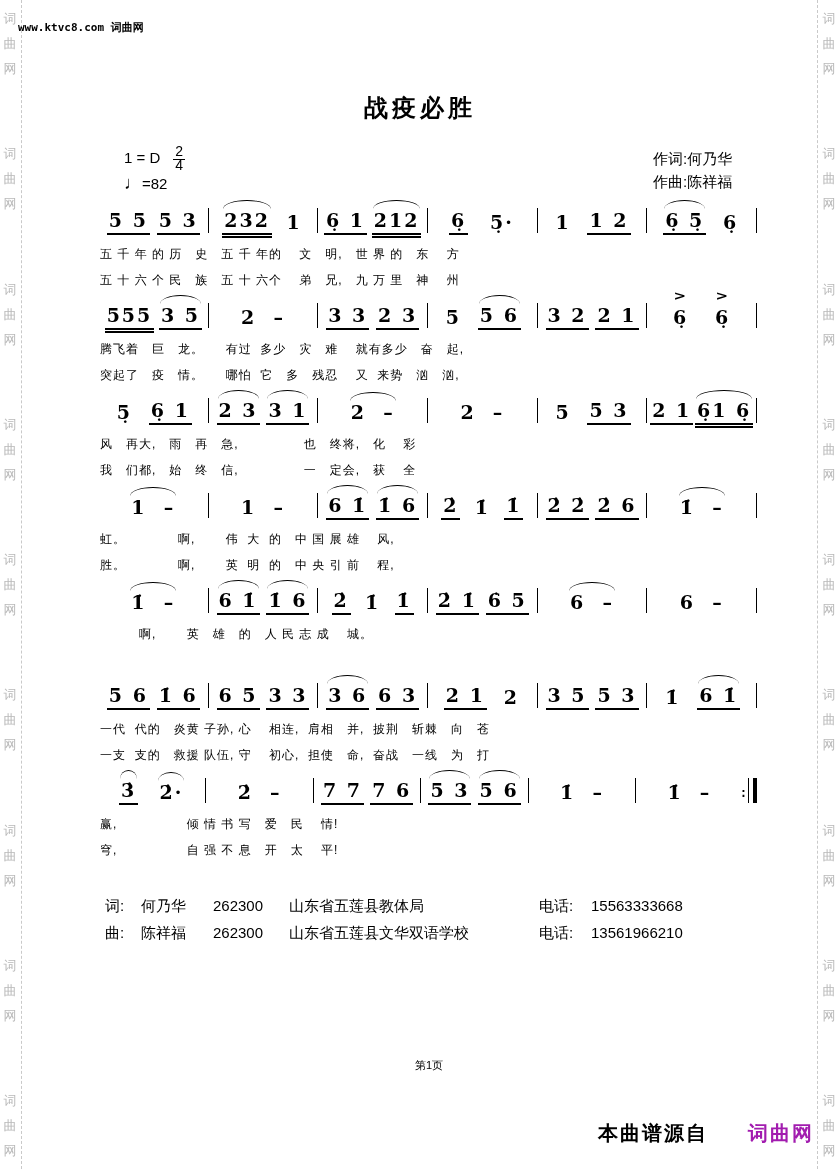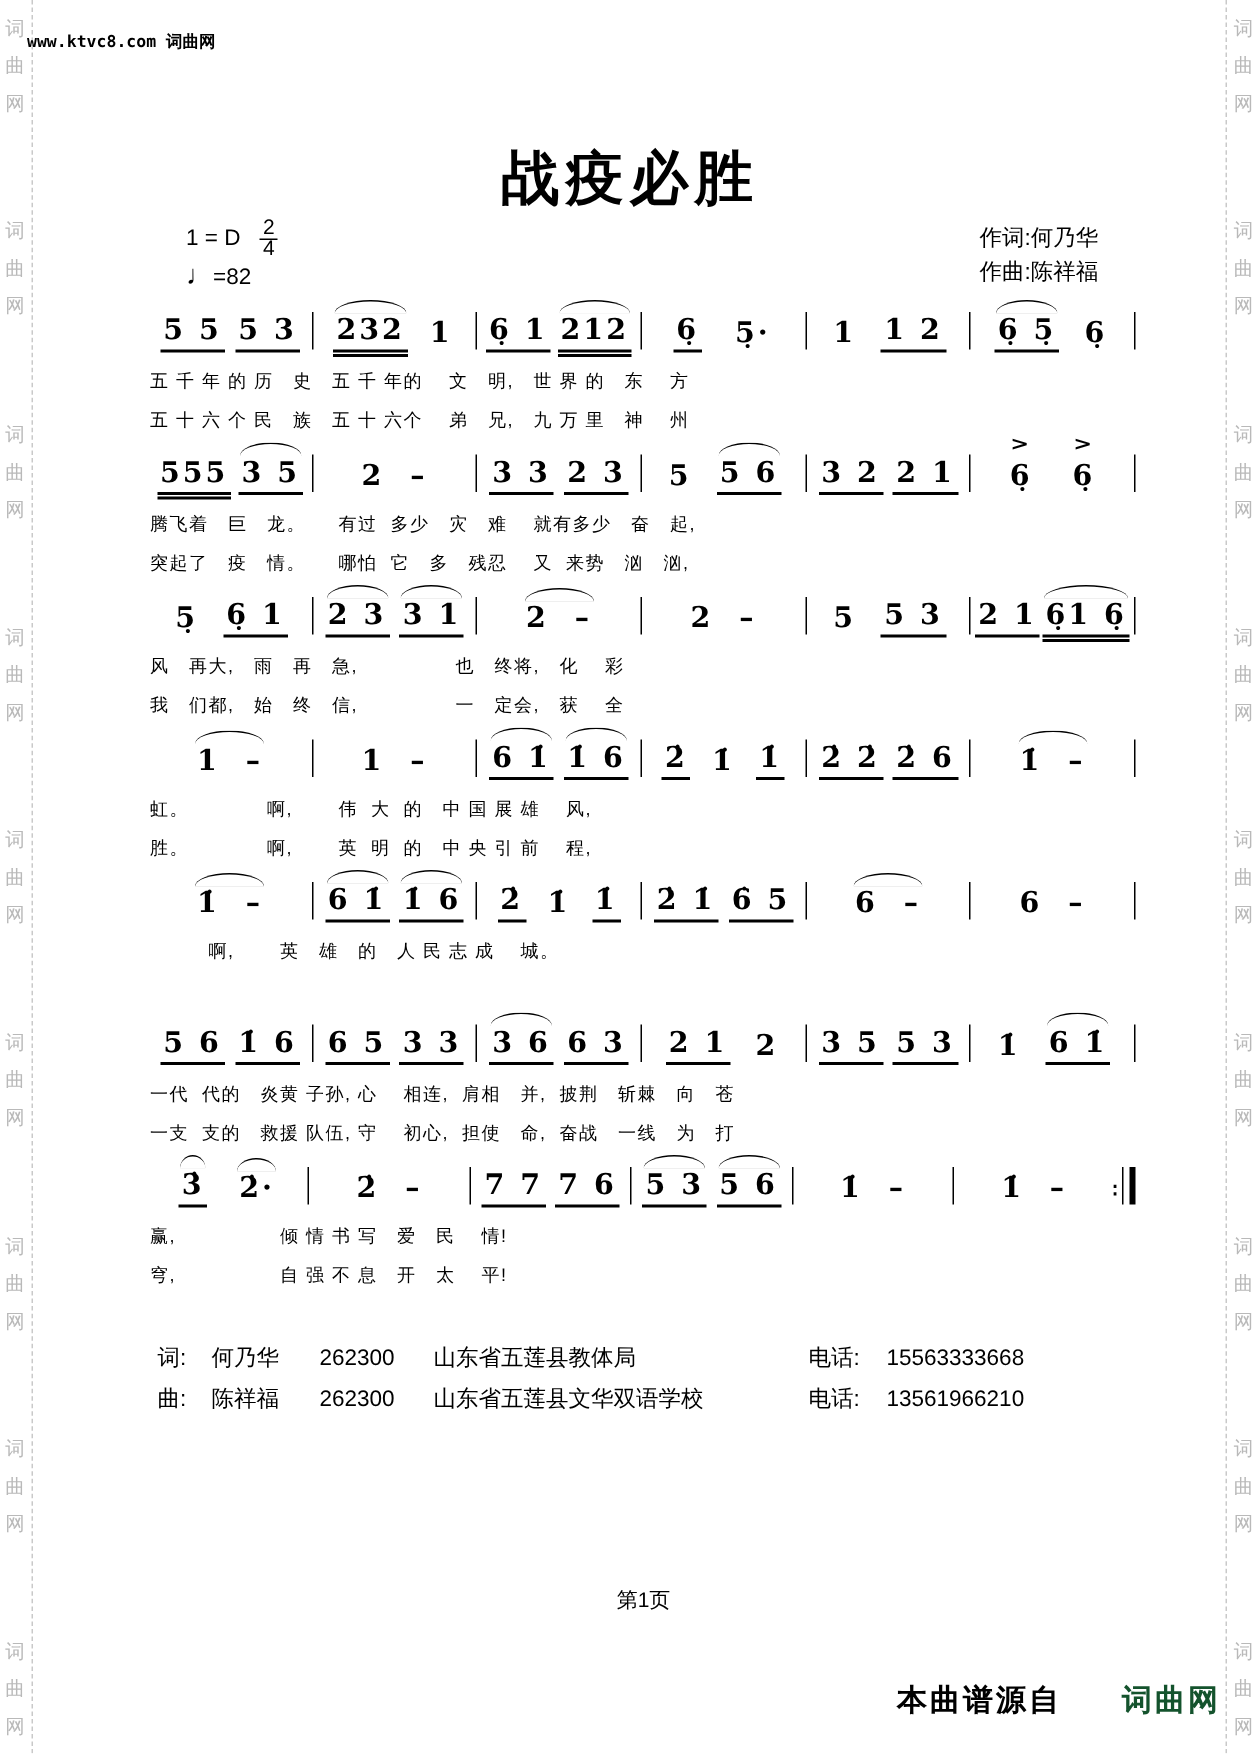--- a/index.html
+++ b/index.html
@@ -11,21 +11,21 @@
   .wm-col.left{left:2px;}
   .wm-col.right{left:821px;}
   .wm-group div{line-height:25px;}
   .edge{position:absolute;top:0;bottom:0;border-left:1px dashed #c9c9c9;}
   .edge.left{left:21px;}
   .edge.right{left:817px;}
   
   .site-header{position:absolute;left:18px;top:20px;font-family:"DejaVu Sans Mono",monospace;
                font-size:11px;font-weight:bold;}
   .title{position:absolute;left:0;right:0;top:92px;text-align:center;
-         font-family:"Liberation Serif",serif;font-size:39px;font-weight:bold;letter-spacing:4px;}
+         font-family:"Liberation Serif",serif;font-size:24px;font-weight:bold;letter-spacing:4px;}
   .keyblock{position:absolute;left:124px;top:144px;font-size:15px;line-height:19px;}
   .frac{display:inline-block;vertical-align:-7px;margin-left:13px;text-align:center;
         font-size:14px;line-height:14px;}
   .frac .num{border-bottom:1px solid #000;padding:0 2px;}
   .frac .den{display:block;}
   .tempo{margin-top:2px;font-size:15px;}
   .tempo .noteglyph{font-size:18px;}
   .credits{position:absolute;left:653px;top:147px;font-size:15px;line-height:23px;}
   
   .score{position:absolute;left:100px;top:198px;width:658px;}
@@ -41,21 +41,21 @@
   .acc{position:absolute;top:-21px;left:50%;transform:translateX(-50%) scale(1.25,1.05);
        font-size:12px;font-weight:bold;font-family:"DejaVu Sans",sans-serif;}
   .bar{width:1px;background:#000;height:25px;margin:0 1px 8px;align-self:flex-end;}
   .bar.thick{width:4px;}
   .rpt{display:flex;align-items:flex-end;gap:2px;}
   .rpt-dots{font-size:13px;font-weight:bold;margin-bottom:10px;}
   .lyr{font-size:12px;height:26px;line-height:26px;letter-spacing:1px;white-space:pre;}
   
   .contacts{position:absolute;left:105px;top:892px;font-size:15px;line-height:27px;}
   .contact-row{display:grid;grid-template-columns:36px 72px 76px 250px 52px auto;}
-  .pageno{position:absolute;left:100px;width:658px;top:1058px;text-align:center;font-size:14px;}
+  .pageno{position:absolute;left:100px;width:658px;top:1058px;text-align:center;font-size:11px;}
   .source{position:absolute;left:598px;top:1120px;display:flex;gap:40px;
           font-size:20px;font-weight:bold;letter-spacing:2px;}
 </style>
 </head>
 <body>
 
 <div class="page">
 
   <div class="wm-col left">
       <div class="wm-group">
@@ -432,16 +432,16 @@
       <span>山东省五莲县文华双语学校</span>
       <span>电话:</span>
       <span>13561966210</span>
     </div>
   </div>
 
   <div class="pageno">第1页</div>
 
   <div class="source">
     <span>本曲谱源自</span>
-    <span style="color: #14532d;">词曲网</span>
+    <span style="color: #a21caf;">词曲网</span>
   </div>
 
 </div>
 
 </body></html>

